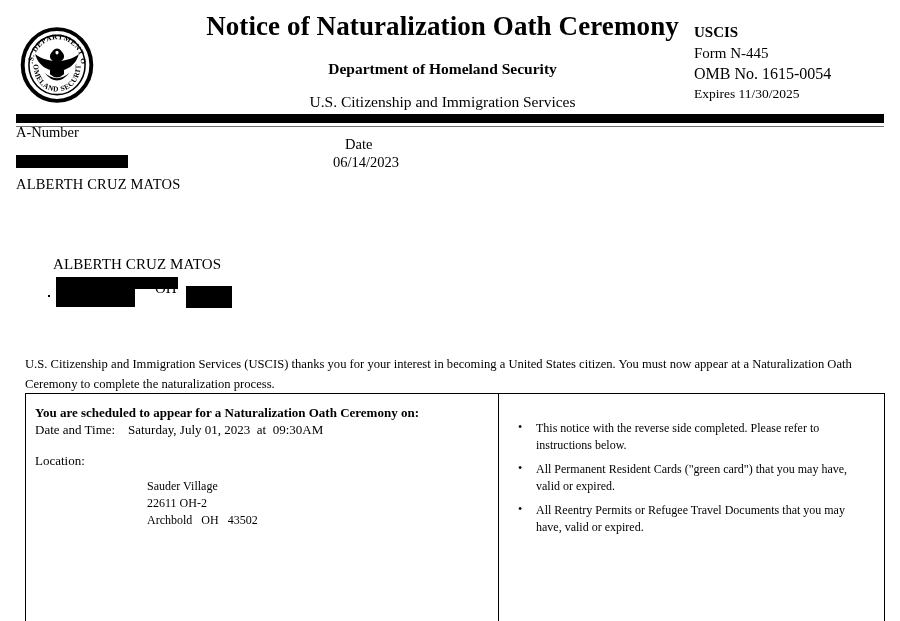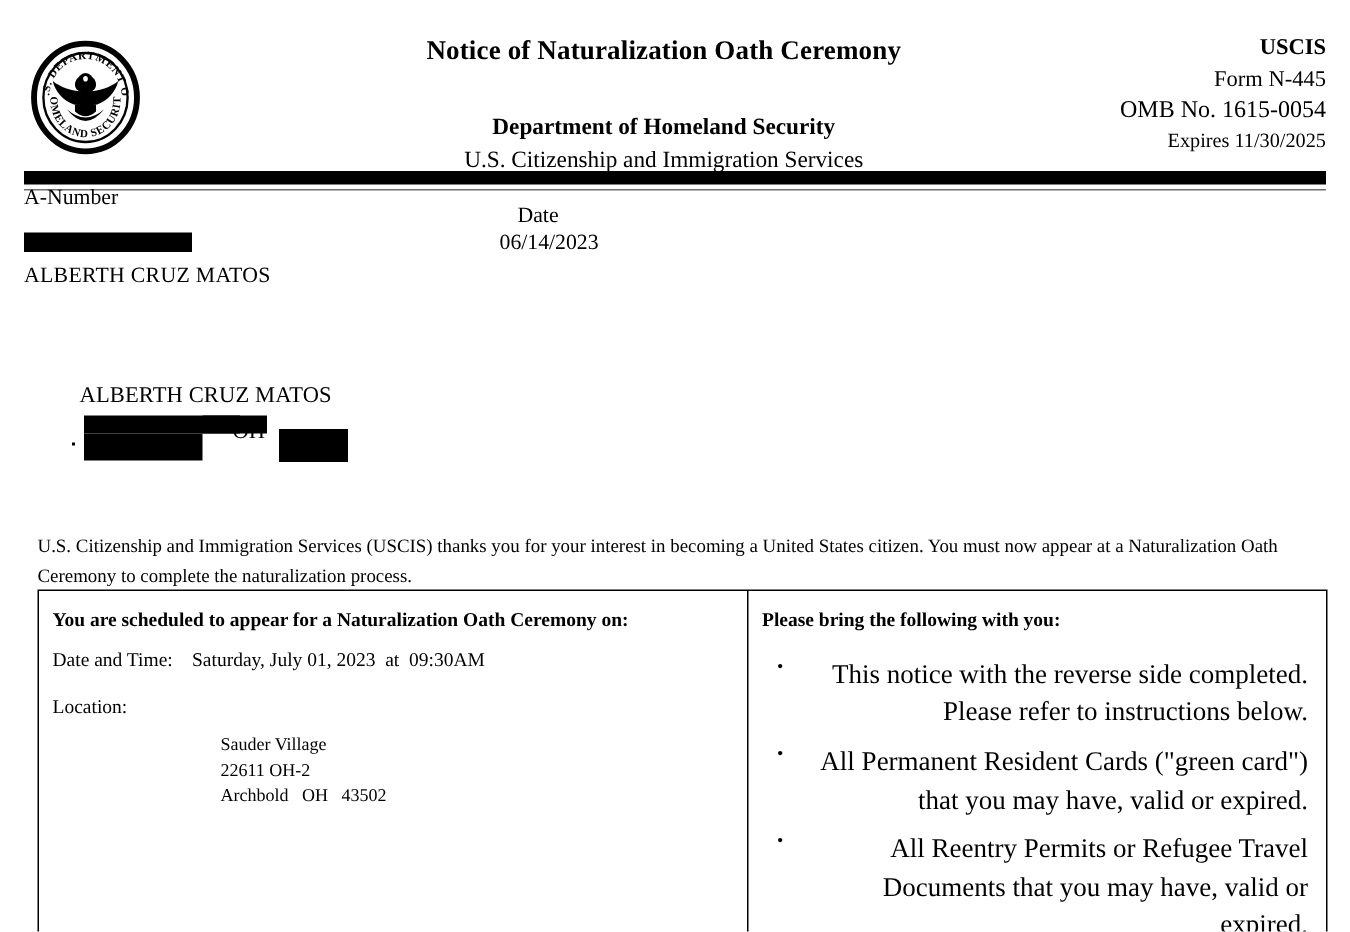--- a/index.html
+++ b/index.html
@@ -33,45 +33,45 @@
   .seal svg { display: block; width: 78px; height: 78px; }
 
   .header-center {
     position: absolute;
     left: 120px;
     top: 0;
     width: 645px;
     text-align: center;
   }
   .doc-title {
-    font-size: 18px;
+    font-size: 27px;
     font-weight: bold;
     letter-spacing: 0.1px;
-    margin-top: 24px;
+    margin-top: 12px;
     line-height: 1.1;
   }
   .dept-line {
     font-size: 15.5px;
     font-weight: bold;
-    margin-top: 32px;
+    margin-top: 18px;
     line-height: 1.15;
   }
   .agency-line {
     font-size: 15.5px;
     font-weight: normal;
-    margin-top: 4px;
+    margin-top: 15px;
     line-height: 1.15;
   }
 
   .header-right {
     position: absolute;
     right: 16px;
     top: 22px;
     width: 190px;
-    text-align: right;
+    text-align: left;
     line-height: 1.38;
   }
   .hr-uscis { font-size: 15px; font-weight: bold; }
   .hr-form  { font-size: 15px; font-weight: normal; }
   .hr-omb   { font-size: 16px; }
   .hr-exp   { font-size: 13.5px; }
 
   
   .thick-bar {
     position: absolute;
@@ -213,21 +213,21 @@
     box-sizing: border-box;
     padding: 11px 12px 0 9px;
   }
   .cell-heading {
     font-size: 13px;
     font-weight: bold;
     line-height: 1.3;
   }
 
   .dt-row {
-    margin-top: 10px;
+    margin-top: 0;
     font-size: 13px;
     display: flex;
   }
   .dt-label { width: 93px; flex: none; }
   .dt-value { white-space: pre; }
 
   .loc-label {
     margin-top: 15px;
     font-size: 13px;
   }
@@ -241,24 +241,23 @@
 
   .bring-list {
     margin: 0;
     padding: 0;
     list-style: none;
     margin-top: 15px;
   }
   .bring-list li {
     position: relative;
     padding-left: 28px;
-    font-size: 18px;
+    font-size: 12px;
     line-height: 1.42;
     margin-bottom: 7px;
-    text-align: right;
   }
   .bring-list li::before {
     content: "\2022";
     position: absolute;
     left: 10px;
     top: -1px;
     font-size: 12px;
   }
 </style>
 </head>
@@ -336,20 +335,19 @@
       <div class="dt-value">Saturday, July 01, 2023  at  09:30AM</div>
     </div>
 
     <div class="loc-label">Location:</div>
     <div class="loc-lines">Sauder Village
 22611 OH-2
 Archbold   OH   43502</div>
   </div>
 
   <div class="cell-right">
-    <div class="cell-heading">Please bring the following with you:</div>
     <ul class="bring-list">
       <li>This notice with the reverse side completed. Please refer to instructions below.</li>
       <li>All Permanent Resident Cards ("green card") that you may have, valid or expired.</li>
       <li>All Reentry Permits or Refugee Travel Documents that you may have, valid or expired.</li>
     </ul>
   </div>
 </div>
 
 </body></html>

